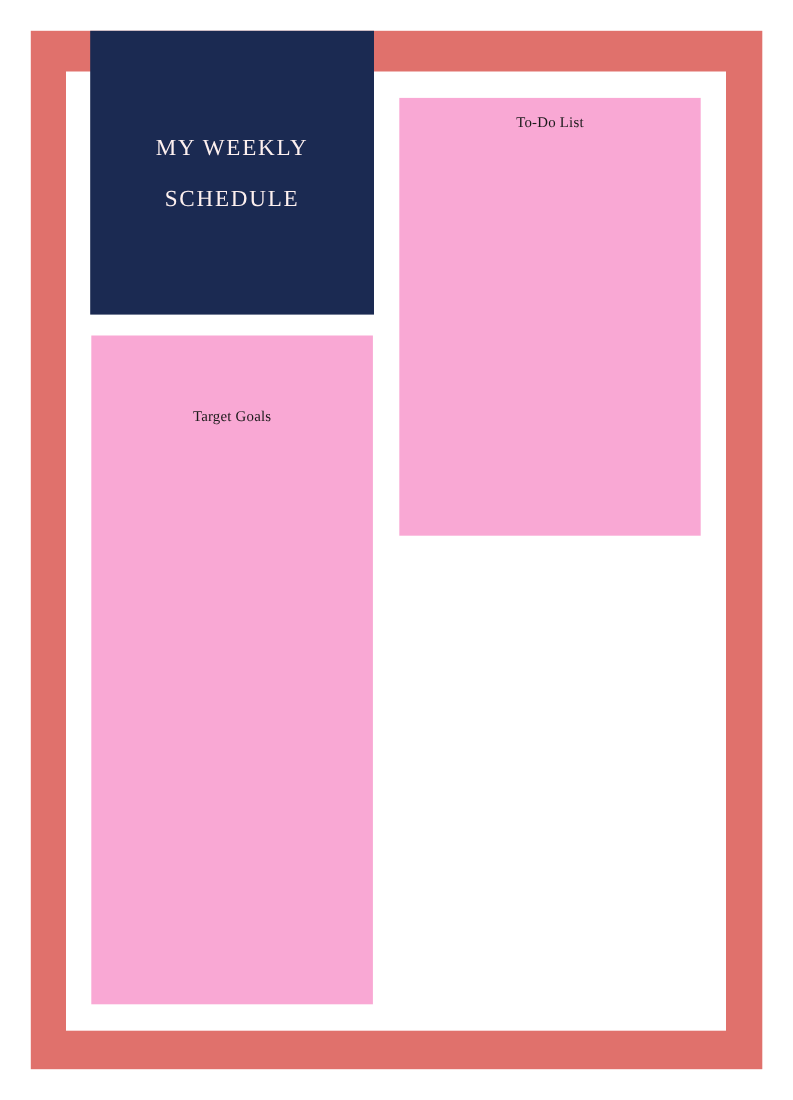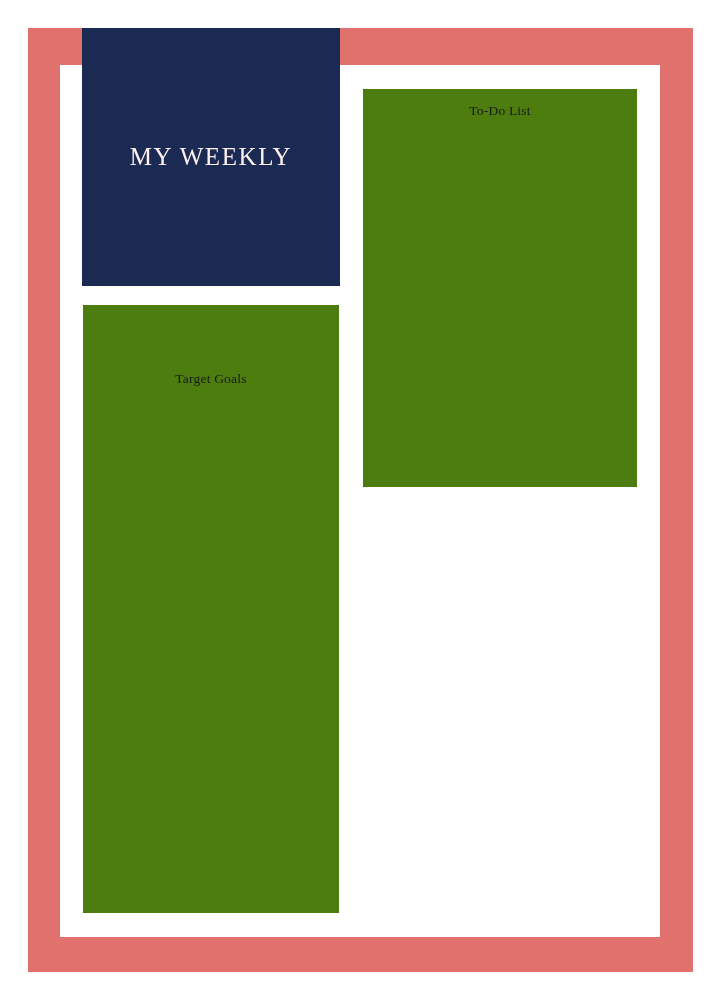--- a/index.html
+++ b/index.html
@@ -49,30 +49,30 @@
     display: flex;
     flex-direction: column;
     align-items: center;
     justify-content: center;
     box-sizing: border-box;
     padding: 0 18px;
   }
   .title-line {
     color: #fdf0ef;
     font-family: "Liberation Serif", serif;
-    font-size: 25px;
+    font-size: 21px;
     letter-spacing: 1.6px;
     line-height: 46px;
     text-align: center;
     white-space: nowrap;
   }
   
   .panel {
     position: absolute;
-    background: #4d7c0f;
+    background: #f9a8d4;
     box-sizing: border-box;
   }
   .panel-title {
     position: absolute;
     left: 0;
     right: 0;
     text-align: center;
     font-family: "Liberation Serif", serif;
     font-size: 13.5px;
     color: #1a1a1a;
@@ -106,20 +106,21 @@
 <body>
 
 <div class="page">
 
   <div class="coral-frame"></div>
 
   <div class="white-sheet"></div>
 
   <div class="title-block">
     <div class="title-line">MY WEEKLY</div>
+    <div class="title-line">SCHEDULE</div>
   </div>
 
   <div class="panel" id="panel-goals">
     <div class="panel-title">Target Goals</div>
   </div>
 
   <div class="panel" id="panel-todo">
     <div class="panel-title">To-Do List</div>
   </div>
 

